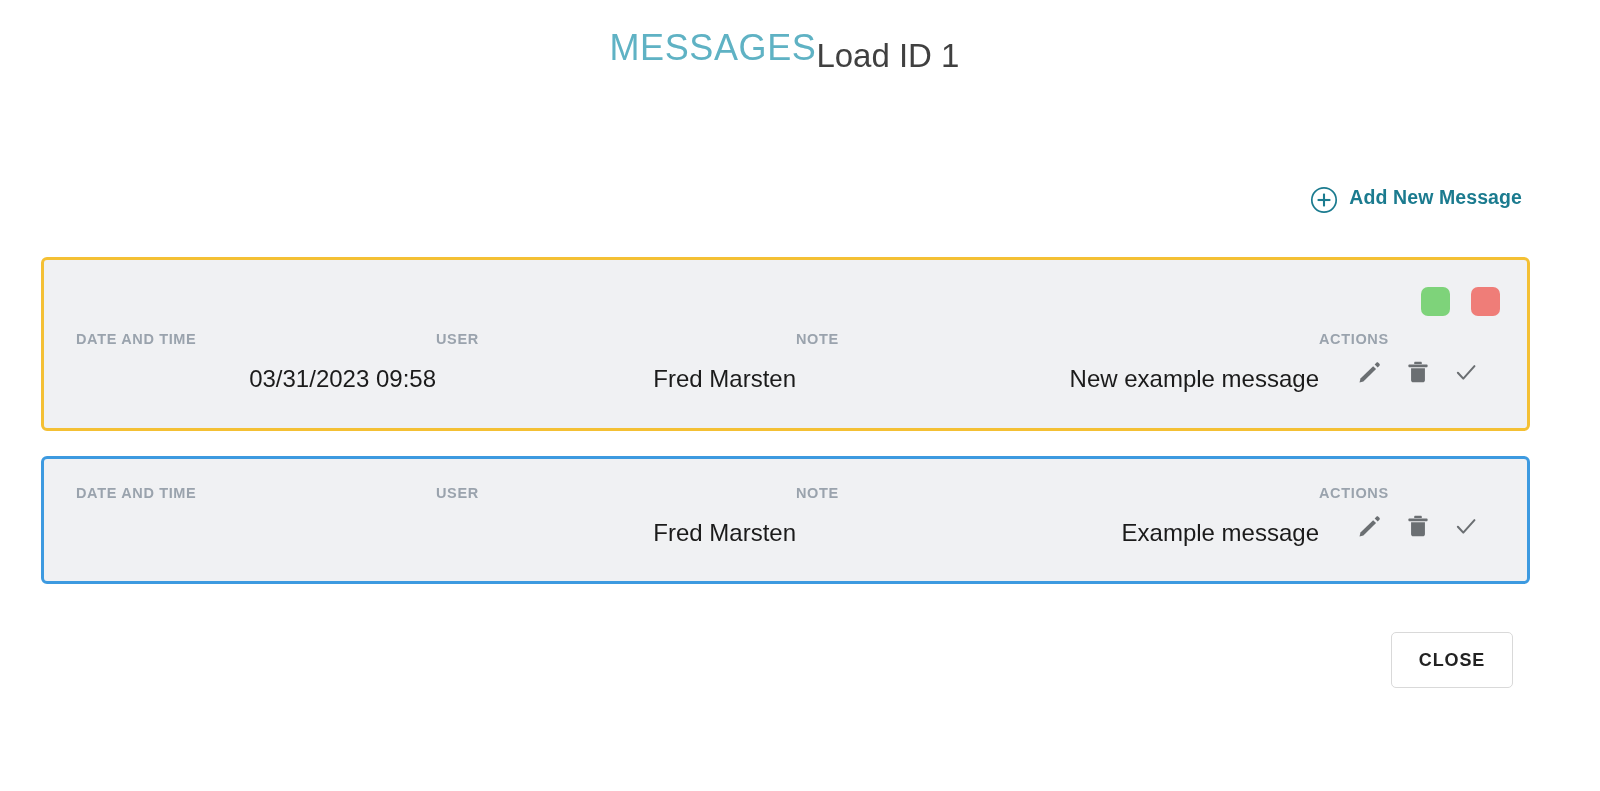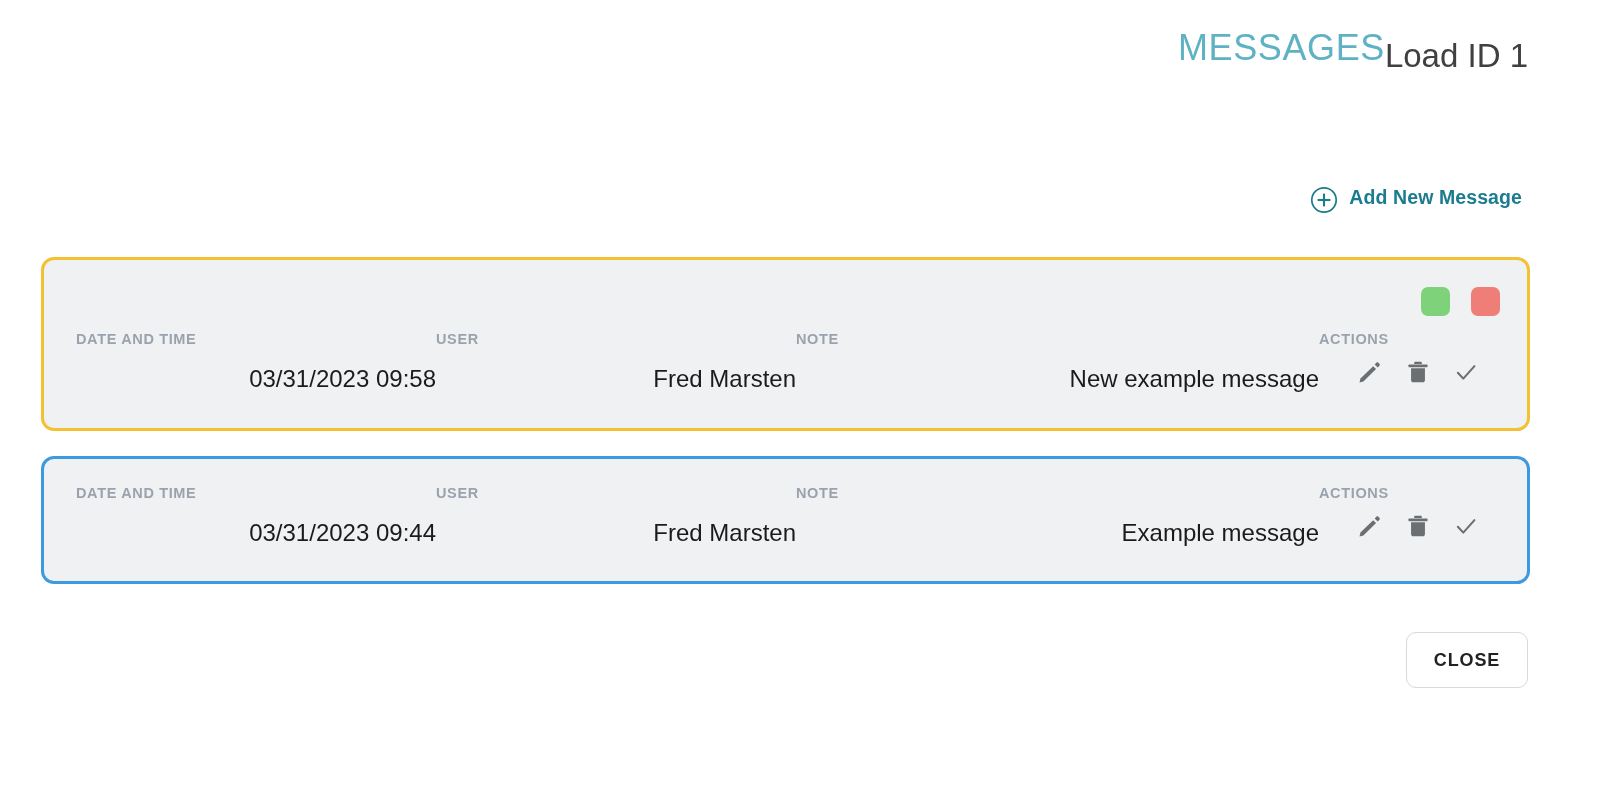--- a/index.html
+++ b/index.html
@@ -21,21 +21,21 @@
 
   
   .header {
     position: absolute;
     top: 30px;
     left: 41px;
     right: 72px;
     height: 62px;
     display: flex;
     align-items: flex-start;
-    justify-content: flex-end;
+    justify-content: center;
   }
   .page-title {
     font-size: 36px;
     font-weight: 400;
     letter-spacing: 0.6px;
     color: #5fb2c4;
     line-height: 1;
   }
   .load-id {
     font-size: 33px;
@@ -65,21 +65,21 @@
     color: #1b7b8f;
     letter-spacing: 0.1px;
   }
 
   
   .card {
     position: absolute;
     left: 41px;
     width: 1489px;
     background: #f0f1f3;
-    border-radius: 13px;
+    border-radius: 6px;
   }
   .card--warning {
     top: 257px;
     height: 174px;
     border: 3px solid #f4c034;
   }
   .card--info {
     top: 456px;
     height: 128px;
     border: 3px solid #3d9ae0;
@@ -148,26 +148,26 @@
     width: 26px;
     height: 26px;
     display: block;
     cursor: pointer;
   }
 
   
   .close-btn {
     position: absolute;
     top: 632px;
-    right: 72px;
+    right: 87px;
     width: 122px;
     height: 56px;
     background: #ffffff;
     border: 1px solid #d9d9d9;
-    border-radius: 10px;
+    border-radius: 5px;
     font-family: "Liberation Sans", sans-serif;
     font-size: 18px;
     font-weight: 600;
     letter-spacing: 0.9px;
     color: #222222;
     cursor: pointer;
   }
 </style>
 </head>
 <body>
@@ -233,21 +233,20 @@
         </div>
       </div>
     </div>
   </div>
 
   <div class="card card--info">
     <div class="card-grid">
       <div class="cols">
         <div class="col-date">
           <div class="col-head">DATE AND TIME</div>
-          <div class="col-value">03/31/2023 09:44</div>
         </div>
 
         <div class="col-user">
           <div class="col-head">USER</div>
           <div class="col-value">Fred Marsten</div>
         </div>
 
         <div class="col-note">
           <div class="col-head">NOTE</div>
           <div class="col-value">Example message</div>

